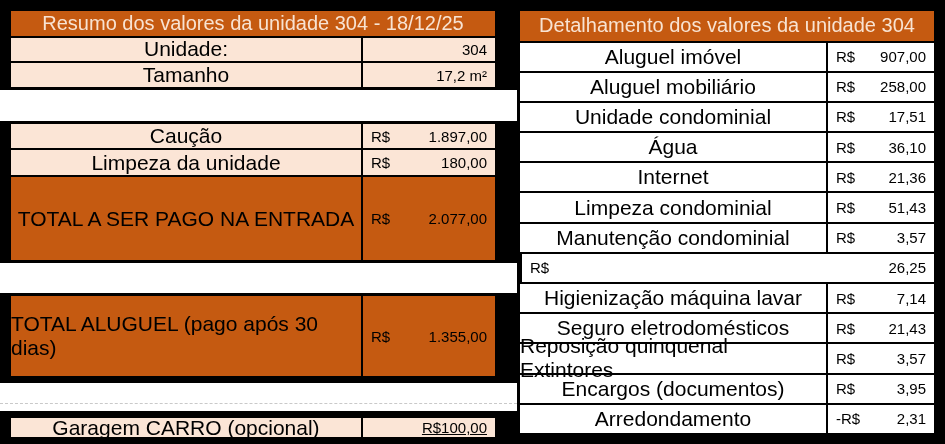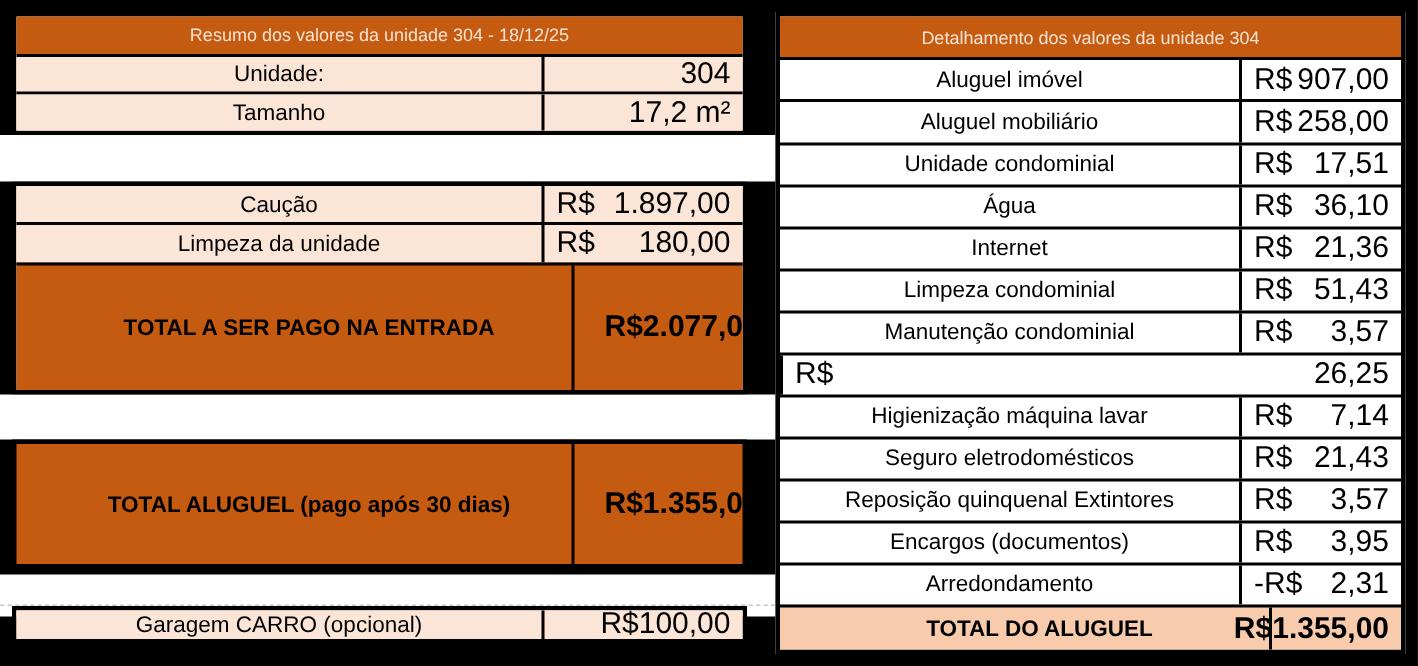--- a/index.html
+++ b/index.html
@@ -21,56 +21,56 @@
   .seg{
     position:absolute;
     box-sizing:border-box;
     border:3px solid #000;
     display:flex;flex-direction:column;
     background:#fff;
   }
   .seg-a{left:8px;top:8px;width:490px;height:82px;}
   .seg-b{left:8px;top:121px;width:490px;height:142px;}
   .seg-c{left:8px;top:293px;width:490px;height:86px;}
-  .seg-d{left:8px;top:404px;width:490px;height:25px;}
+  .seg-d{left:8px;top:415px;width:490px;height:25px;text-decoration:underline;}
   .rtable{left:517px;top:8px;width:420px;height:428px;justify-content:space-between;}
 
   .row{display:flex;min-height:0;}
   .row + .row{border-top:2px solid #000;}
 
   .peach{background:#FBE5D6;}
   .orange{background:#C55A11;}
   .peach-dark{background:#F8CBAD;}
 
   .header-row{
     flex:28;align-items:center;justify-content:center;
     background:#C55A11;color:#F8E3D2;
-    font-size:12px;display:flex;
-  }
-  .fx27{flex:27;} .fx26{flex:26;} .fx285{flex:28.5;}
+    font-size:20px;display:flex;
+  }
+  .fx27{flex:27;} .fx26{flex:26;border-radius:10px;} .fx285{flex:28.5;}
   .fx89{flex:89;} .fx1{flex:1;}
 
   .label-cell{
     display:flex;align-items:center;justify-content:center;
-    font-size:15px;color:#000;min-width:0;
+    font-size:21px;color:#000;min-width:0;
   }
   .value-cell{
     display:flex;align-items:center;justify-content:space-between;
     border-left:2px solid #000;
-    padding:0 8px;font-size:20px;color:#000;min-width:0;
+    padding:0 8px;font-size:15px;color:#000;min-width:0;
     box-sizing:border-box;
   }
   .value-right{justify-content:flex-end;}
 
   
   .lcol-label{width:350px;flex:0 0 auto;}
   .lcol-value{flex:1 1 auto;}
   .rcol-label{width:306px;flex:0 0 auto;border-radius:13px;}
   .rcol-value{flex:1 1 auto;}
-  .total-row .label-cell,.total-row .value-cell{font-weight:bold;padding-left:20px;}
+  .total-row .label-cell,.total-row .value-cell{font-weight:normal;}
 </style>
 </head>
 <body>
 
 <div class="canvas">
 
   <div class="gap-band gap-a"></div>
   <div class="gap-band gap-b"></div>
   <div class="gap-band gap-c">
     <div class="gap-gridline"></div>
@@ -219,19 +219,15 @@
       </div>
         <div class="row fx285">
         <div class="label-cell rcol-label">Arredondamento</div>
         <div class="value-cell rcol-value">
           <span>-R$</span>
           <span>2,31</span>
         </div>
       </div>
       </div>
 
-    <div class="row fx285 peach-dark total-row" style="border-top:2px solid #000;">
-      <div class="label-cell rcol-label">TOTAL DO ALUGUEL</div>
-      <div class="value-cell rcol-value value-right">R$1.355,00</div>
-    </div>
   </div>
 
 </div>
 
 </body></html>

